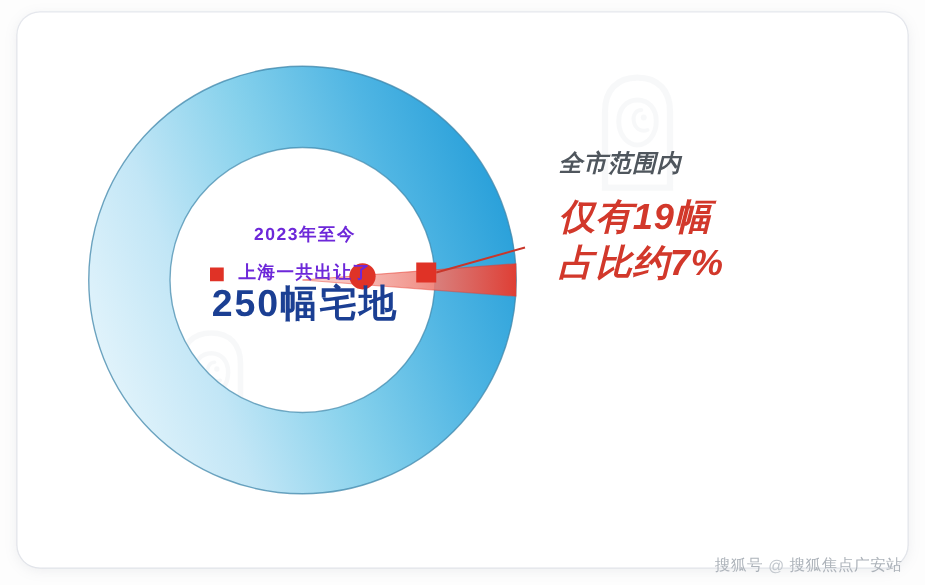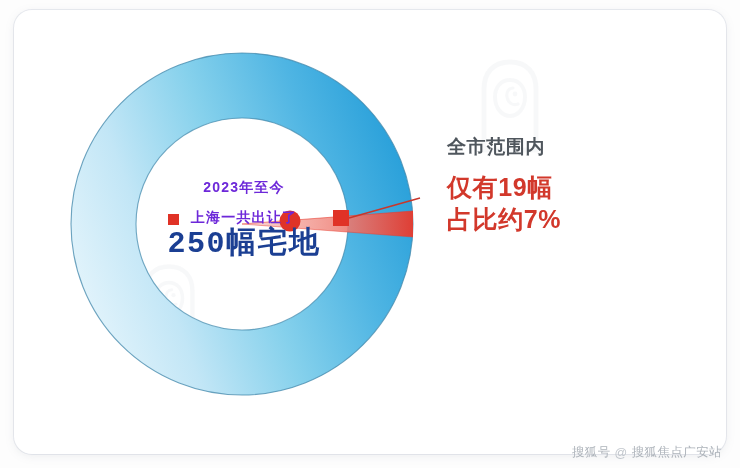--- a/index.html
+++ b/index.html
@@ -74,47 +74,47 @@
   }
   .ct-line1 { margin-bottom: 6px; }
   .ct-line2 { margin-bottom: 5px; margin-top: 16px; }
   .ct-big {
     color: #1b3f93;
     font-size: 30px;
     font-weight: 800;
     letter-spacing: 1.5px;
     white-space: nowrap;
     margin-bottom: 5px;
-    font-family: Liberation Mono, monospace;
   }
   .ct-note {
     color: #9fa9b4;
     font-size: 8px;
     letter-spacing: 0.6px;
     white-space: nowrap;
   }
 
   
   .annotation {
     position: absolute;
     left: 447px;
-    top: 134px;
+    top: 119px;
     width: 260px;
+    font-style: italic;
   }
   .an-head {
     color: #4f565d;
     font-size: 19px;
     font-weight: 700;
     letter-spacing: 0.6px;
     line-height: 1.42;
     white-space: nowrap;
   }
   .an-hl {
     color: #d2382b;
-    font-size: 25px;
+    font-size: 29px;
     font-weight: 800;
     letter-spacing: 0.6px;
     line-height: 1.28;
     white-space: nowrap;
   }
   .an-hl-1 { margin-top: 10px; }
 
   
   .footer-wm {
     position: absolute;

